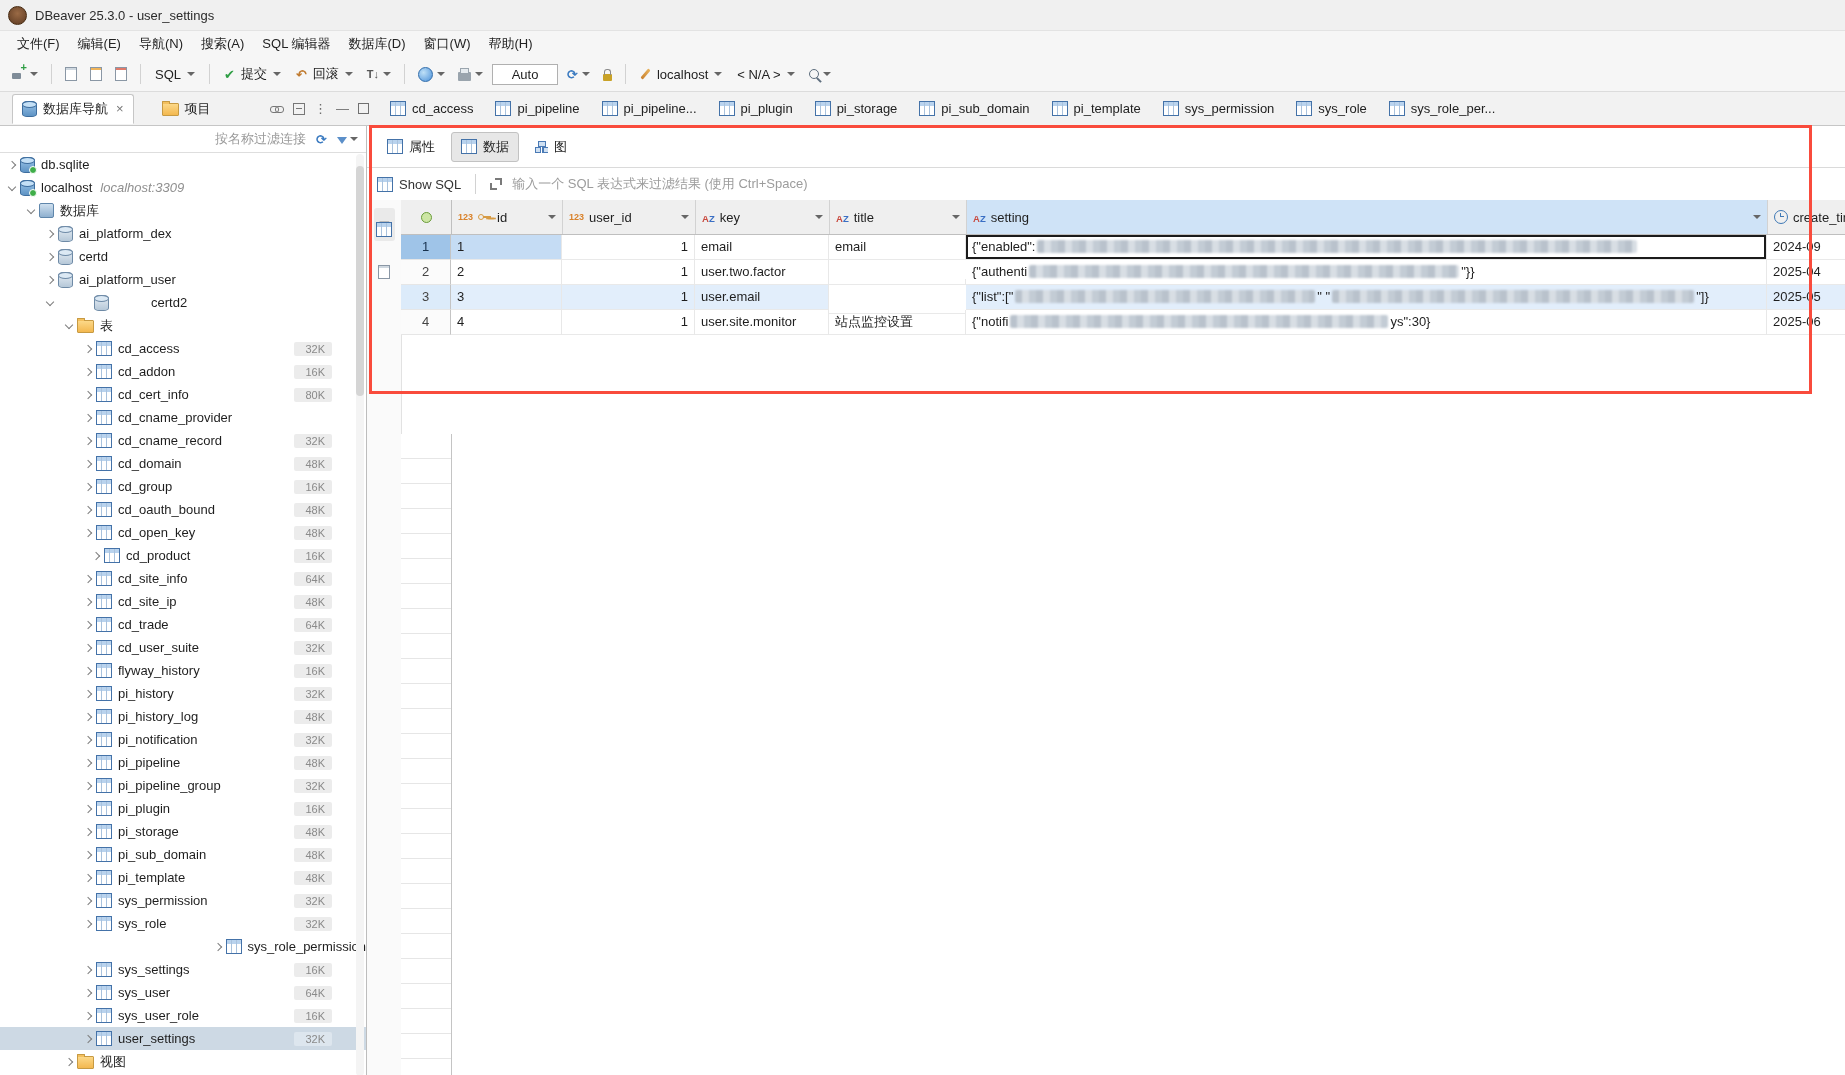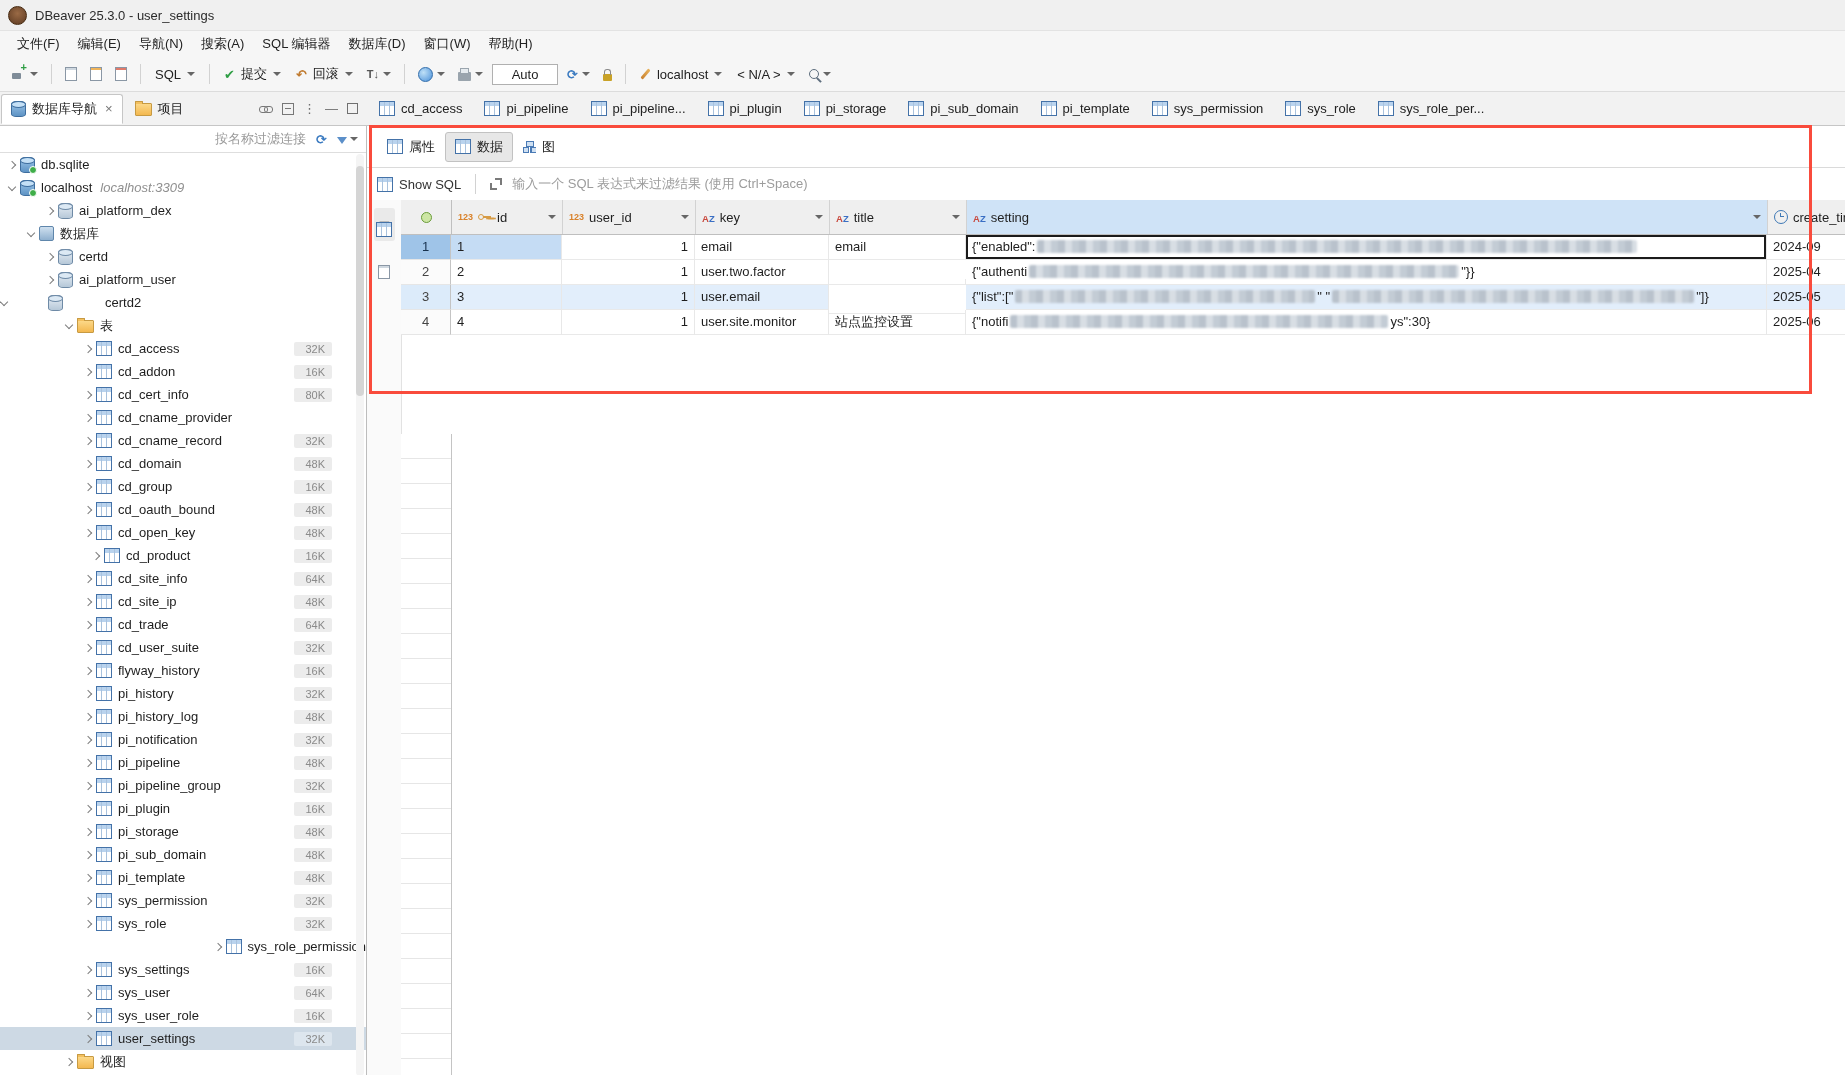--- a/index.html
+++ b/index.html
@@ -68,21 +68,21 @@
   .glyph{font-size:13px;line-height:1;}
   .g-green{color:#2e9e44;font-weight:bold;}
   .g-orange{color:#c07a2e;font-weight:bold;}
   .g-blue{color:#3a7ac0;font-weight:bold;}
   .g-gray{color:#6e6e6e;}
   .tfilter{font:bold 11px "Liberation Sans",sans-serif;color:#555;}
   .corner-dot{width:9px;height:9px;border-radius:50%;border:1.5px solid #6a9c3a;background:#cde6a4;margin:auto;}
 
   
   .tabstrip{height:33px;background:#f2f2f2;border-bottom:1px solid #c6c6c6;display:flex;align-items:stretch;}
-  .panel-tabs{width:367px;flex:none;display:flex;align-items:center;gap:2px;padding-left:1px;}
+  .panel-tabs{width:367px;flex:none;display:flex;align-items:center;gap:18px;padding-left:12px;}
   .ptab{display:flex;align-items:center;gap:6px;padding:5px 9px;border:1px solid transparent;}
   .ptab.active{background:#fff;border-color:#c6c6c6;border-bottom-color:#fff;border-radius:3px 3px 0 0;}
   .ptab .close{color:#777;font-size:13px;margin-left:2px;}
   .mini-icons{margin-left:auto;display:flex;align-items:center;gap:9px;padding-right:10px;color:#666;}
   .etabs{display:flex;align-items:center;overflow:hidden;flex:1;}
   .etab{display:flex;align-items:center;gap:6px;padding:6px 11px;color:#222;white-space:nowrap;}
 
   
   .workspace{display:flex;height:952px;}
   .sidebar{width:366px;flex:none;border-right:1px solid #bdbdbd;position:relative;overflow:hidden;background:#fff;}
@@ -96,21 +96,21 @@
   .chev.open::before{content:"";position:absolute;left:1px;top:0;width:5px;height:5px;border-right:1.4px solid #7d7d7d;border-bottom:1.4px solid #7d7d7d;transform:rotate(45deg);}
   .trow .ic{margin-right:6px;}
   .tsub{color:#8f8f8f;margin-left:8px;font-style:italic;}
   .size{margin-left:auto;margin-right:34px;background:#ececec;color:#8a8a8a;font-size:11px;padding:1px 7px;border-radius:2px;min-width:24px;text-align:right;}
   .trow.sel .size{background:#dde6ee;}
   .sb-track{position:absolute;right:2px;top:28px;width:8px;bottom:2px;background:#f4f4f4;border-radius:4px;}
   .sb-thumb{position:absolute;top:12px;width:8px;height:230px;background:#d5d5d5;border-radius:4px;}
 
   
   .main{flex:1;position:relative;background:#fff;overflow:hidden;}
-  .results-toolbar{height:41px;display:flex;align-items:center;gap:0;padding-left:10px;border-bottom:1px solid #dadada;}
+  .results-toolbar{height:41px;display:flex;align-items:center;gap:6px;padding-left:10px;border-bottom:1px solid #dadada;}
   .rt-btn{display:flex;align-items:center;gap:6px;padding:5px 9px;border:1px solid transparent;border-radius:3px;color:#222;}
   .rt-btn.active{background:#e7e7e7;border-color:#c2c2c2;}
   .filter-bar{height:32px;display:flex;align-items:center;gap:10px;padding-left:10px;border-bottom:1px solid #d4d4d4;}
   .showsql{display:flex;align-items:center;gap:6px;color:#333;}
   .placeholder{color:#9c9c9c;}
   .pres{position:absolute;left:0;top:74px;width:34px;bottom:0;background:#fafafa;border-right:1px solid #e2e2e2;display:flex;flex-direction:column;align-items:center;padding-top:8px;gap:10px;}
   .pres-tab{display:flex;flex-direction:column;align-items:center;gap:6px;padding:4px 2px;border-radius:3px;}
   .pres-tab.active{background:#eaeaea;}
   .vtext{writing-mode:vertical-rl;font-size:12px;letter-spacing:2px;color:#333;}
 
@@ -312,41 +312,41 @@
             <span class="chev closed"></span>
             <span class="ic ic-cyl blue connected"></span>
             <span>db.sqlite</span>
           </div>
           <div class="trow" style="padding-left: 8px;">
             <span class="chev open"></span>
             <span class="ic ic-cyl blue connected"></span>
             <span>localhost</span>
             <span class="tsub">localhost:3309</span>
           </div>
-          <div class="trow" style="padding-left: 46px;">
-            <span class="chev closed"></span>
-            <span class="ic ic-cyl"></span>
-            <span>ai_platform_dex</span>
-          </div>
           <div class="trow" style="padding-left: 27px;">
             <span class="chev open"></span>
             <span class="ic ic-dbstack"></span>
             <span>数据库</span>
           </div>
           <div class="trow" style="padding-left: 46px;">
             <span class="chev closed"></span>
             <span class="ic ic-cyl"></span>
+            <span>ai_platform_dex</span>
+          </div>
+          <div class="trow" style="padding-left: 46px;">
+            <span class="chev closed"></span>
+            <span class="ic ic-cyl"></span>
             <span>certd</span>
           </div>
           <div class="trow" style="padding-left: 46px;">
             <span class="chev closed"></span>
             <span class="ic ic-cyl"></span>
             <span>ai_platform_user</span>
           </div>
-          <div class="trow" style=" gap: 36px;">
+          <div class="trow" style="padding-left: 46px; gap: 36px;">
             <span class="chev open"></span>
             <span class="ic ic-cyl"></span>
             <span>certd2</span>
           </div>
           <div class="trow" style="padding-left: 65px;">
             <span class="chev open"></span>
             <span class="ic ic-folder"></span>
             <span>表</span>
           </div>
           <div class="trow" style="padding-left: 84px;">

